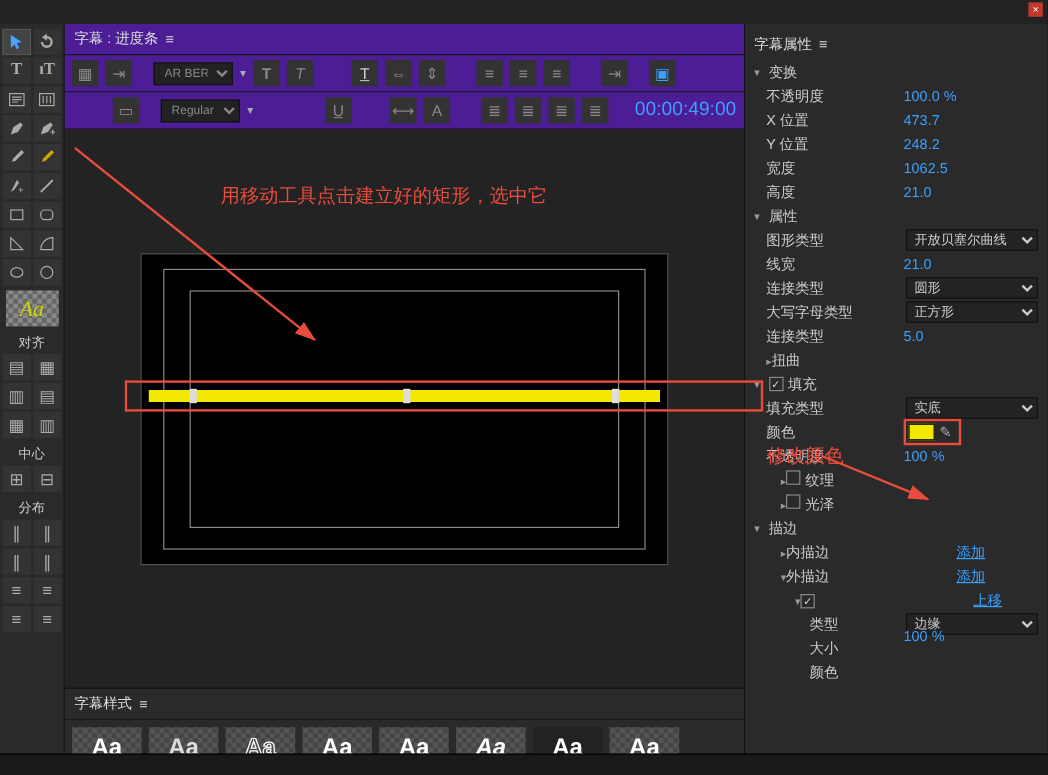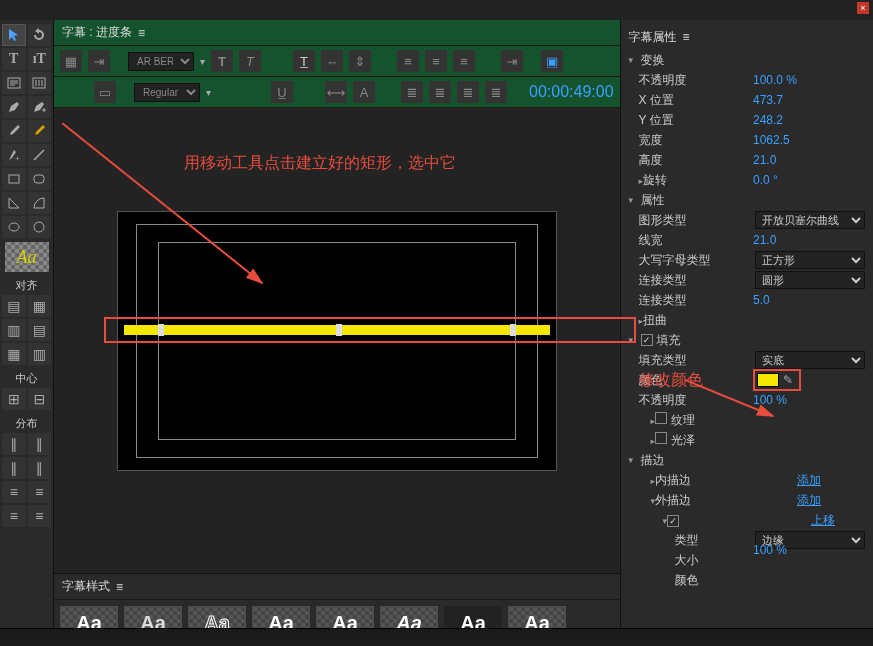--- a/index.html
+++ b/index.html
@@ -21,21 +21,21 @@
 .toolbar-left { width: 54px; background: #2a2a2a; border-right: 1px solid #111; padding: 4px 2px; }
 .tool-row { display: flex; gap: 2px; margin-bottom: 2px; }
 .tool-btn { width: 24px; height: 22px; background: #333; display: flex; align-items: center; justify-content: center; color: #aaa; font-size: 14px; }
 .tool-btn.active { background: #444; box-shadow: inset 0 0 0 1px #555; }
 .tool-btn svg { width: 16px; height: 16px; }
 .sect-label { font-size: 11px; color: #ccc; text-align: center; margin: 6px 0 2px; }
 .aa-swatch { width: 44px; height: 30px; background: repeating-conic-gradient(#888 0 25%, #666 0 50%) 50%/8px 8px; display: flex; align-items: center; justify-content: center; font-style: italic; font-family: Georgia; color: #d4d400; font-size: 18px; margin: 4px auto; }
 
 
 .center { flex: 1; background: #232323; display: flex; flex-direction: column; border-right: 1px solid #111; }
-.center-top { background: #14532d; }
+.center-top { background: #4c1d95; }
 .panel-header { height: 26px; padding: 4px 8px; font-size: 12px; color: #ddd; border-bottom: 1px solid #1a1a1a; display: flex; align-items: center; gap: 6px; }
 .ctrl-bar { display: flex; align-items: center; gap: 6px; padding: 4px 6px; border-bottom: 1px solid #1a1a1a; }
 .ctrl-btn { width: 22px; height: 22px; background: #333; display: flex; align-items: center; justify-content: center; color: #888; font-size: 13px; }
 .font-sel { background: #222; color: #888; border: 1px solid #111; padding: 2px 4px; font-size: 10px; width: 66px; }
 .tc { color: #3aa0ff; font-size: 16px; }
 .canvas-wrap { flex: 1; padding: 20px; display: flex; align-items: center; justify-content: center; position: relative; }
 .canvas { width: 440px; height: 260px; background: #000; border: 1px solid #555; position: relative; }
 .safe1 { position: absolute; top: 12px; left: 18px; right: 18px; bottom: 12px; border: 1px solid #888; }
 .safe2 { position: absolute; top: 30px; left: 40px; right: 40px; bottom: 30px; border: 1px solid #888; }
 .bar-sel { position: absolute; left: -14px; right: -80px; top: 105px; height: 26px; border: 2px solid #e74c3c; }
@@ -335,44 +335,40 @@
         <span class="prop-val">248.2</span>
       </div>
     <div class="prop-row">
         <span class="prop-label">宽度</span>
         <span class="prop-val">1062.5</span>
       </div>
     <div class="prop-row">
         <span class="prop-label">高度</span>
         <span class="prop-val">21.0</span>
       </div>
-    <div class="prop-row">
-        <span class="prop-label"><span class="caret">▸</span><span>旋转</span></span>
-        <span class="prop-val">0.0 °</span>
-      </div>
 
     <div class="group-hdr">
         <span class="caret">▾</span>
         <span>属性</span>
       </div>
     <div class="prop-row">
         <span class="prop-label">图形类型</span>
         <select class="sel-box"><option>开放贝塞尔曲线</option></select>
       </div>
     <div class="prop-row">
         <span class="prop-label">线宽</span>
         <span class="prop-val">21.0</span>
       </div>
     <div class="prop-row">
+        <span class="prop-label">连接类型</span>
+        <select class="sel-box"><option>圆形</option></select>
+      </div>
+    <div class="prop-row">
         <span class="prop-label">大写字母类型</span>
         <select class="sel-box"><option>正方形</option></select>
-      </div>
-    <div class="prop-row">
-        <span class="prop-label">连接类型</span>
-        <select class="sel-box"><option>圆形</option></select>
       </div>
     <div class="prop-row">
         <span class="prop-label">连接类型</span>
         <span class="prop-val">5.0</span>
       </div>
     <div class="prop-row">
         <span class="prop-label"><span class="caret">▸</span><span>扭曲</span></span>
       </div>
 
     <div class="group-hdr">

